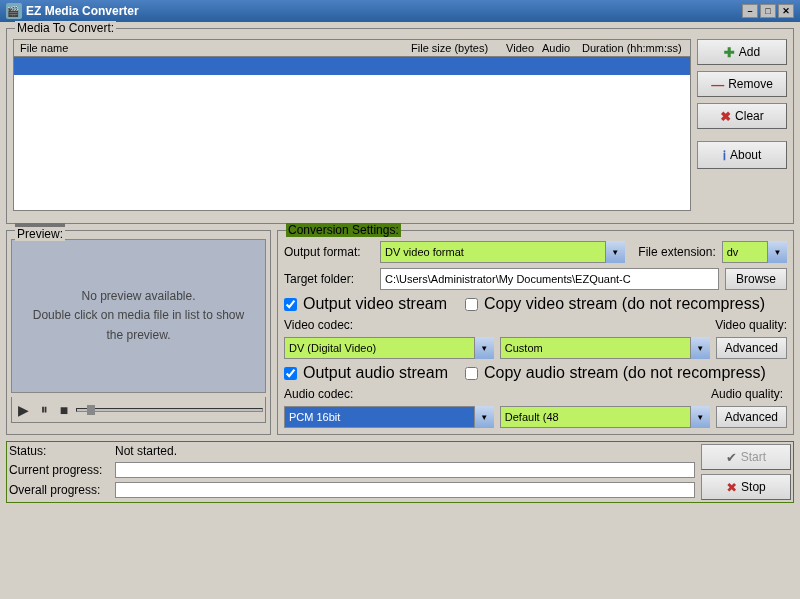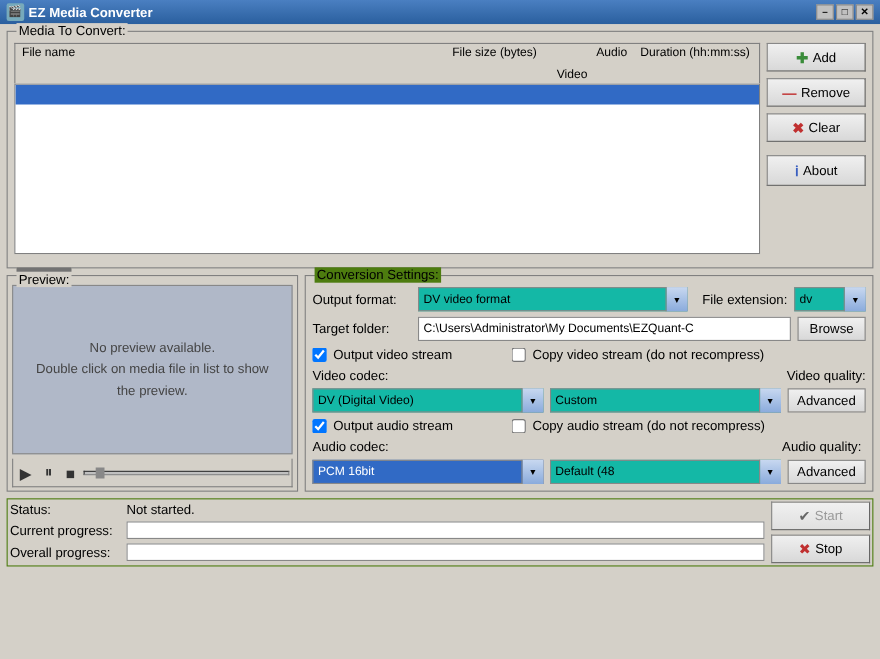--- a/index.html
+++ b/index.html
@@ -187,21 +187,21 @@
     }
     .select-wrapper {
       position: relative;
       display: flex;
       align-items: center;
       flex: 1;
     }
     .select-wrapper select {
       width: 100%;
       height: 22px;
-      background: #14b8a6;
+      background: #bef264;
       border: 1px solid #888;
       font-size: 11px;
       padding: 1px 20px 1px 4px;
       appearance: none;
       -webkit-appearance: none;
     }
     .select-wrapper select.blue-bg {
       background: #316ac5;
       color: white;
     }
@@ -220,21 +220,21 @@
       pointer-events: none;
     }
     .checkbox-row {
       display: flex;
       align-items: center;
       gap: 6px;
     }
     .checkbox-row input[type=checkbox] {
       margin: 0;
     }
-    .checkbox-label { font-size: 12px; }
+    .checkbox-label { font-size: 16px; }
     .ext-label { font-size: 12px; min-width: 85px; text-align: right; }
     .browse-btn {
       background: linear-gradient(to bottom, #f0f0f0, #d8d8d8);
       border: 1px solid #888;
       font-size: 12px;
       padding: 2px 10px;
       cursor: pointer;
       height: 22px;
     }
     .folder-input {
@@ -300,21 +300,21 @@
 
 <div class="main-window">
 
   <div style="border: 1px solid #808080; border-radius: 0; margin-bottom: 6px; padding: 6px 6px 6px 6px; position: relative; background: #d4d0c8;">
     <span style="position:absolute; top:-8px; left:8px; background:#d4d0c8; padding:0 2px; font-size:12px;">Media To Convert:</span>
     <div class="top-section" style="margin-top:4px;">
       <div class="media-list-area">
         <div class="media-list-header">
           <span style="flex:2;">File name</span>
           <span style="min-width:95px;">File size (bytes)</span>
-          <span style="min-width:35px;margin-top:20px;">Video</span>
+          <span style="min-width:35px;">Video</span>
           <span style="min-width:40px;">Audio</span>
           <span style="min-width:110px;">Duration (hh:mm:ss)</span>
         </div>
         <div class="media-list">
           <div class="media-list-selected-row"></div>
         </div>
       </div>
       <div class="side-buttons">
         <button class="win-button btn-add">
           <span class="btn-icon">✚</span>

